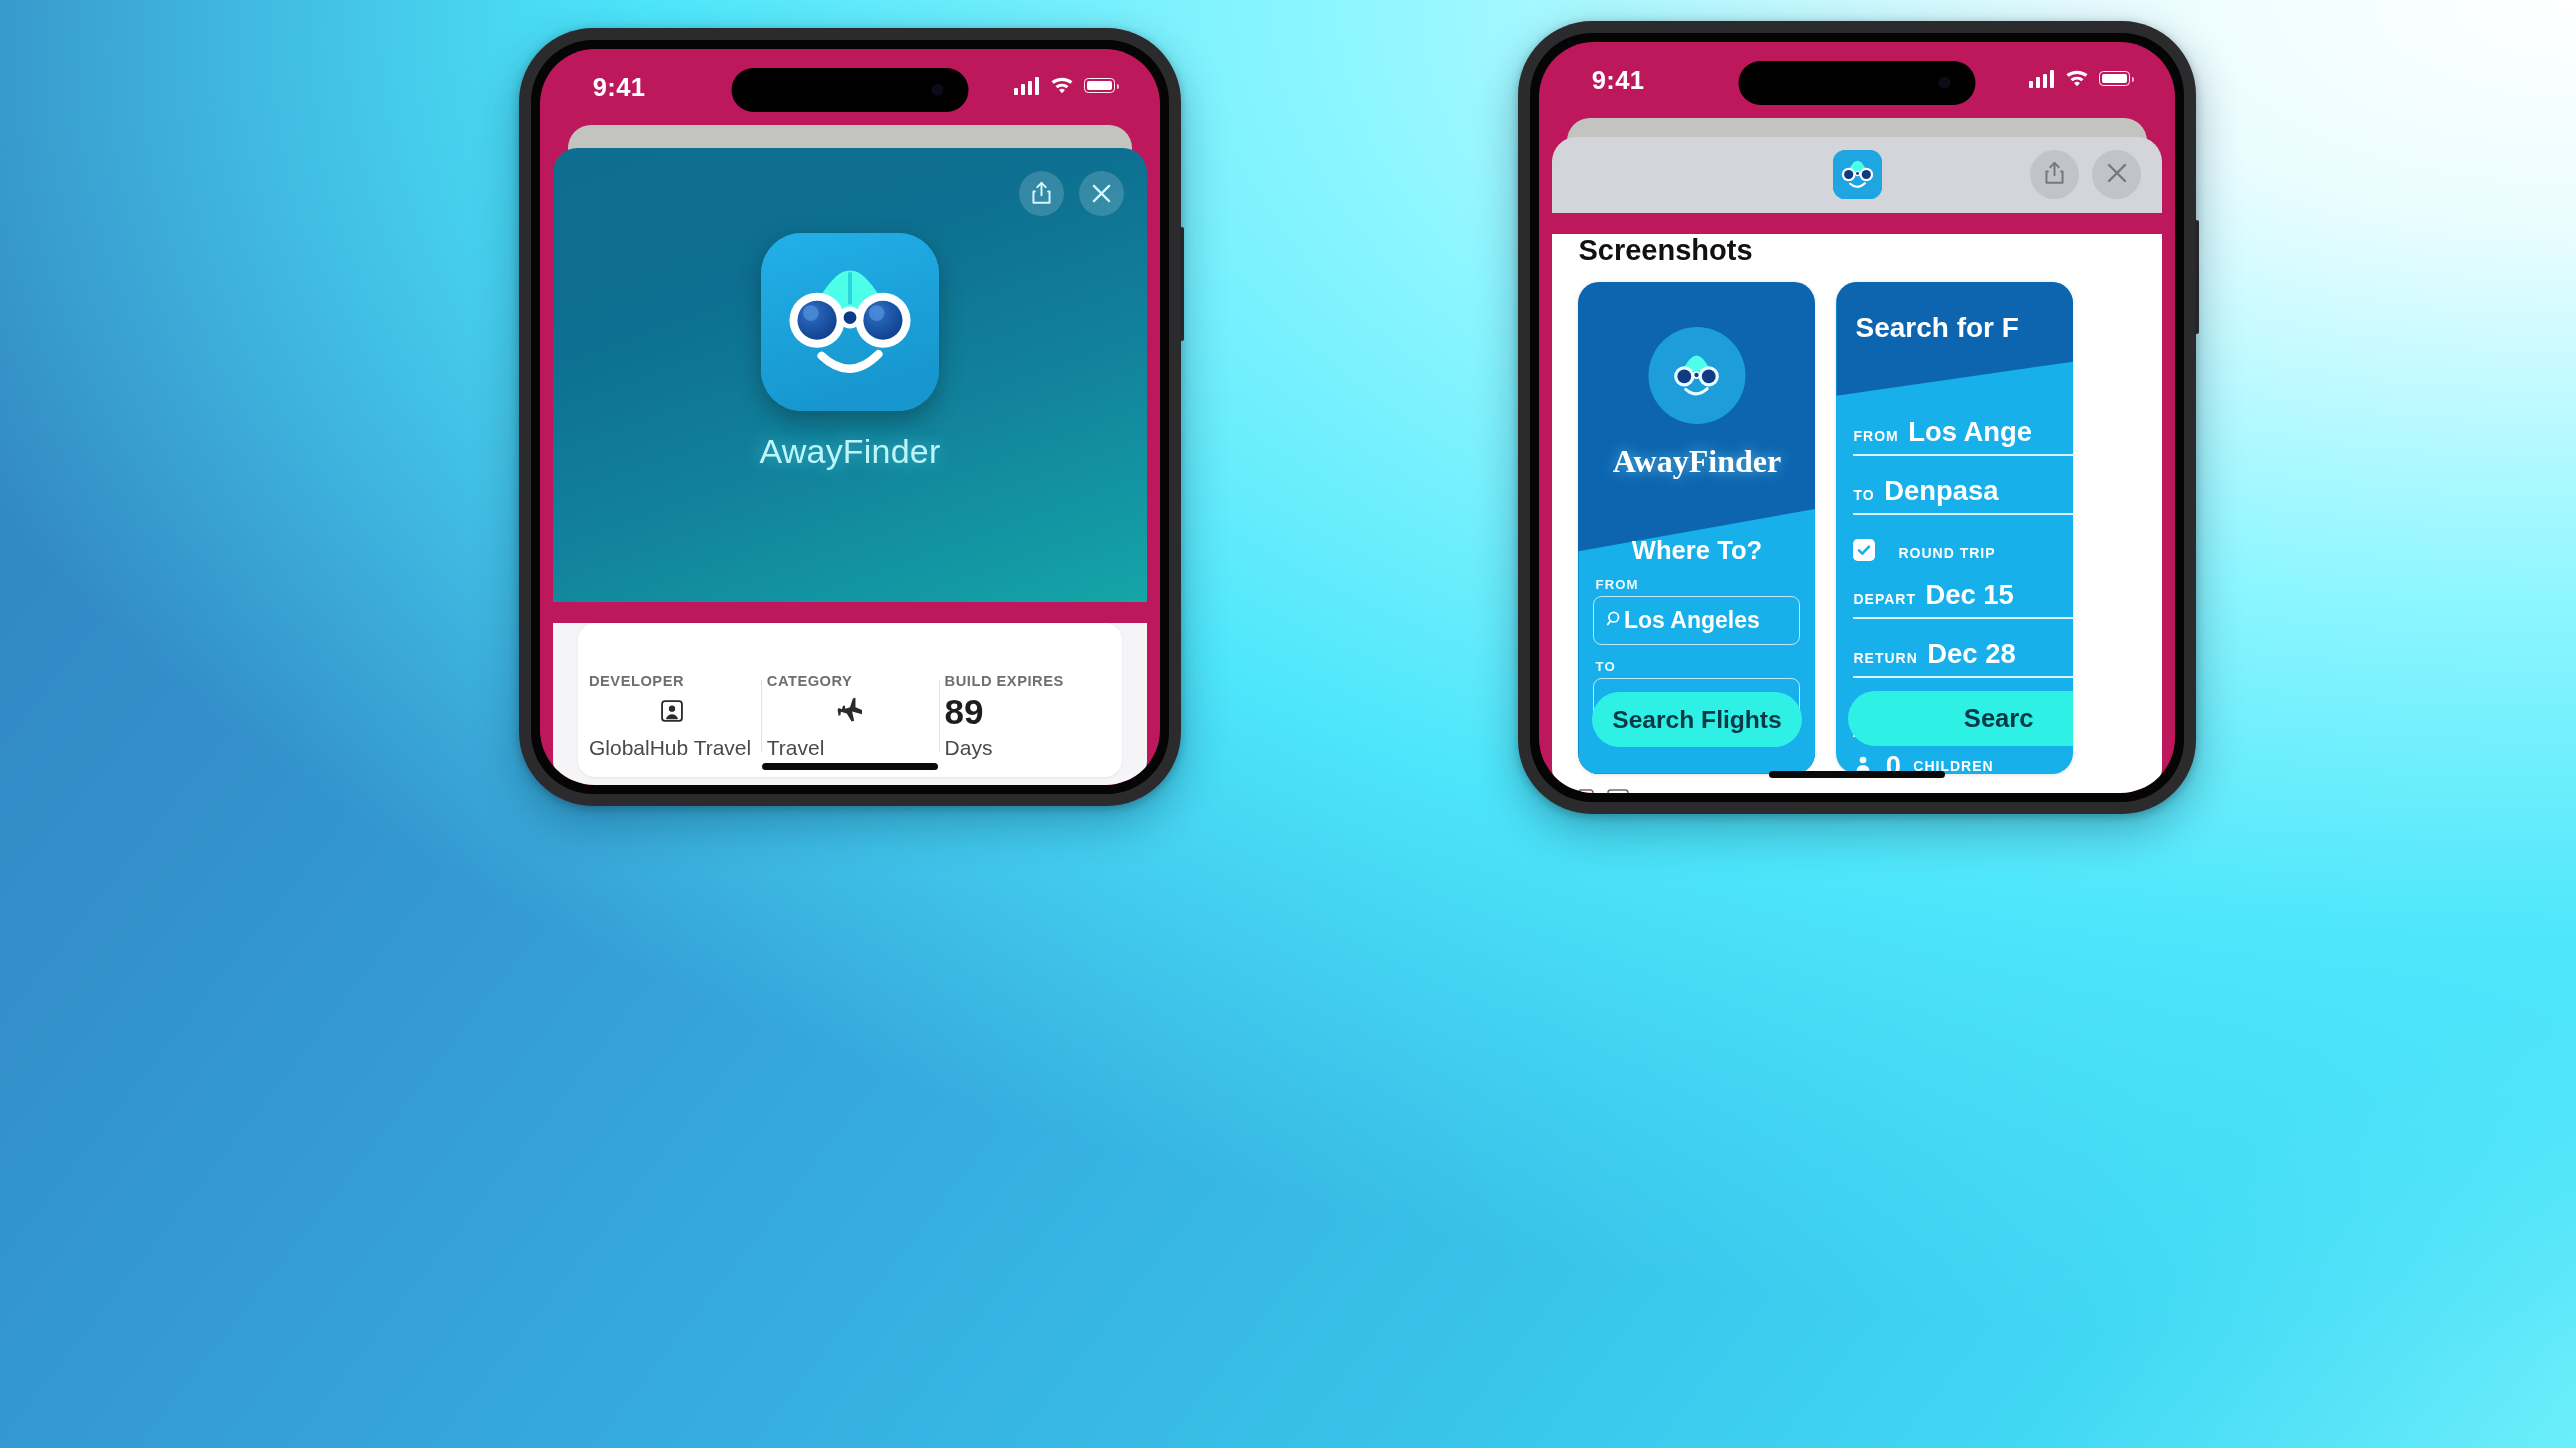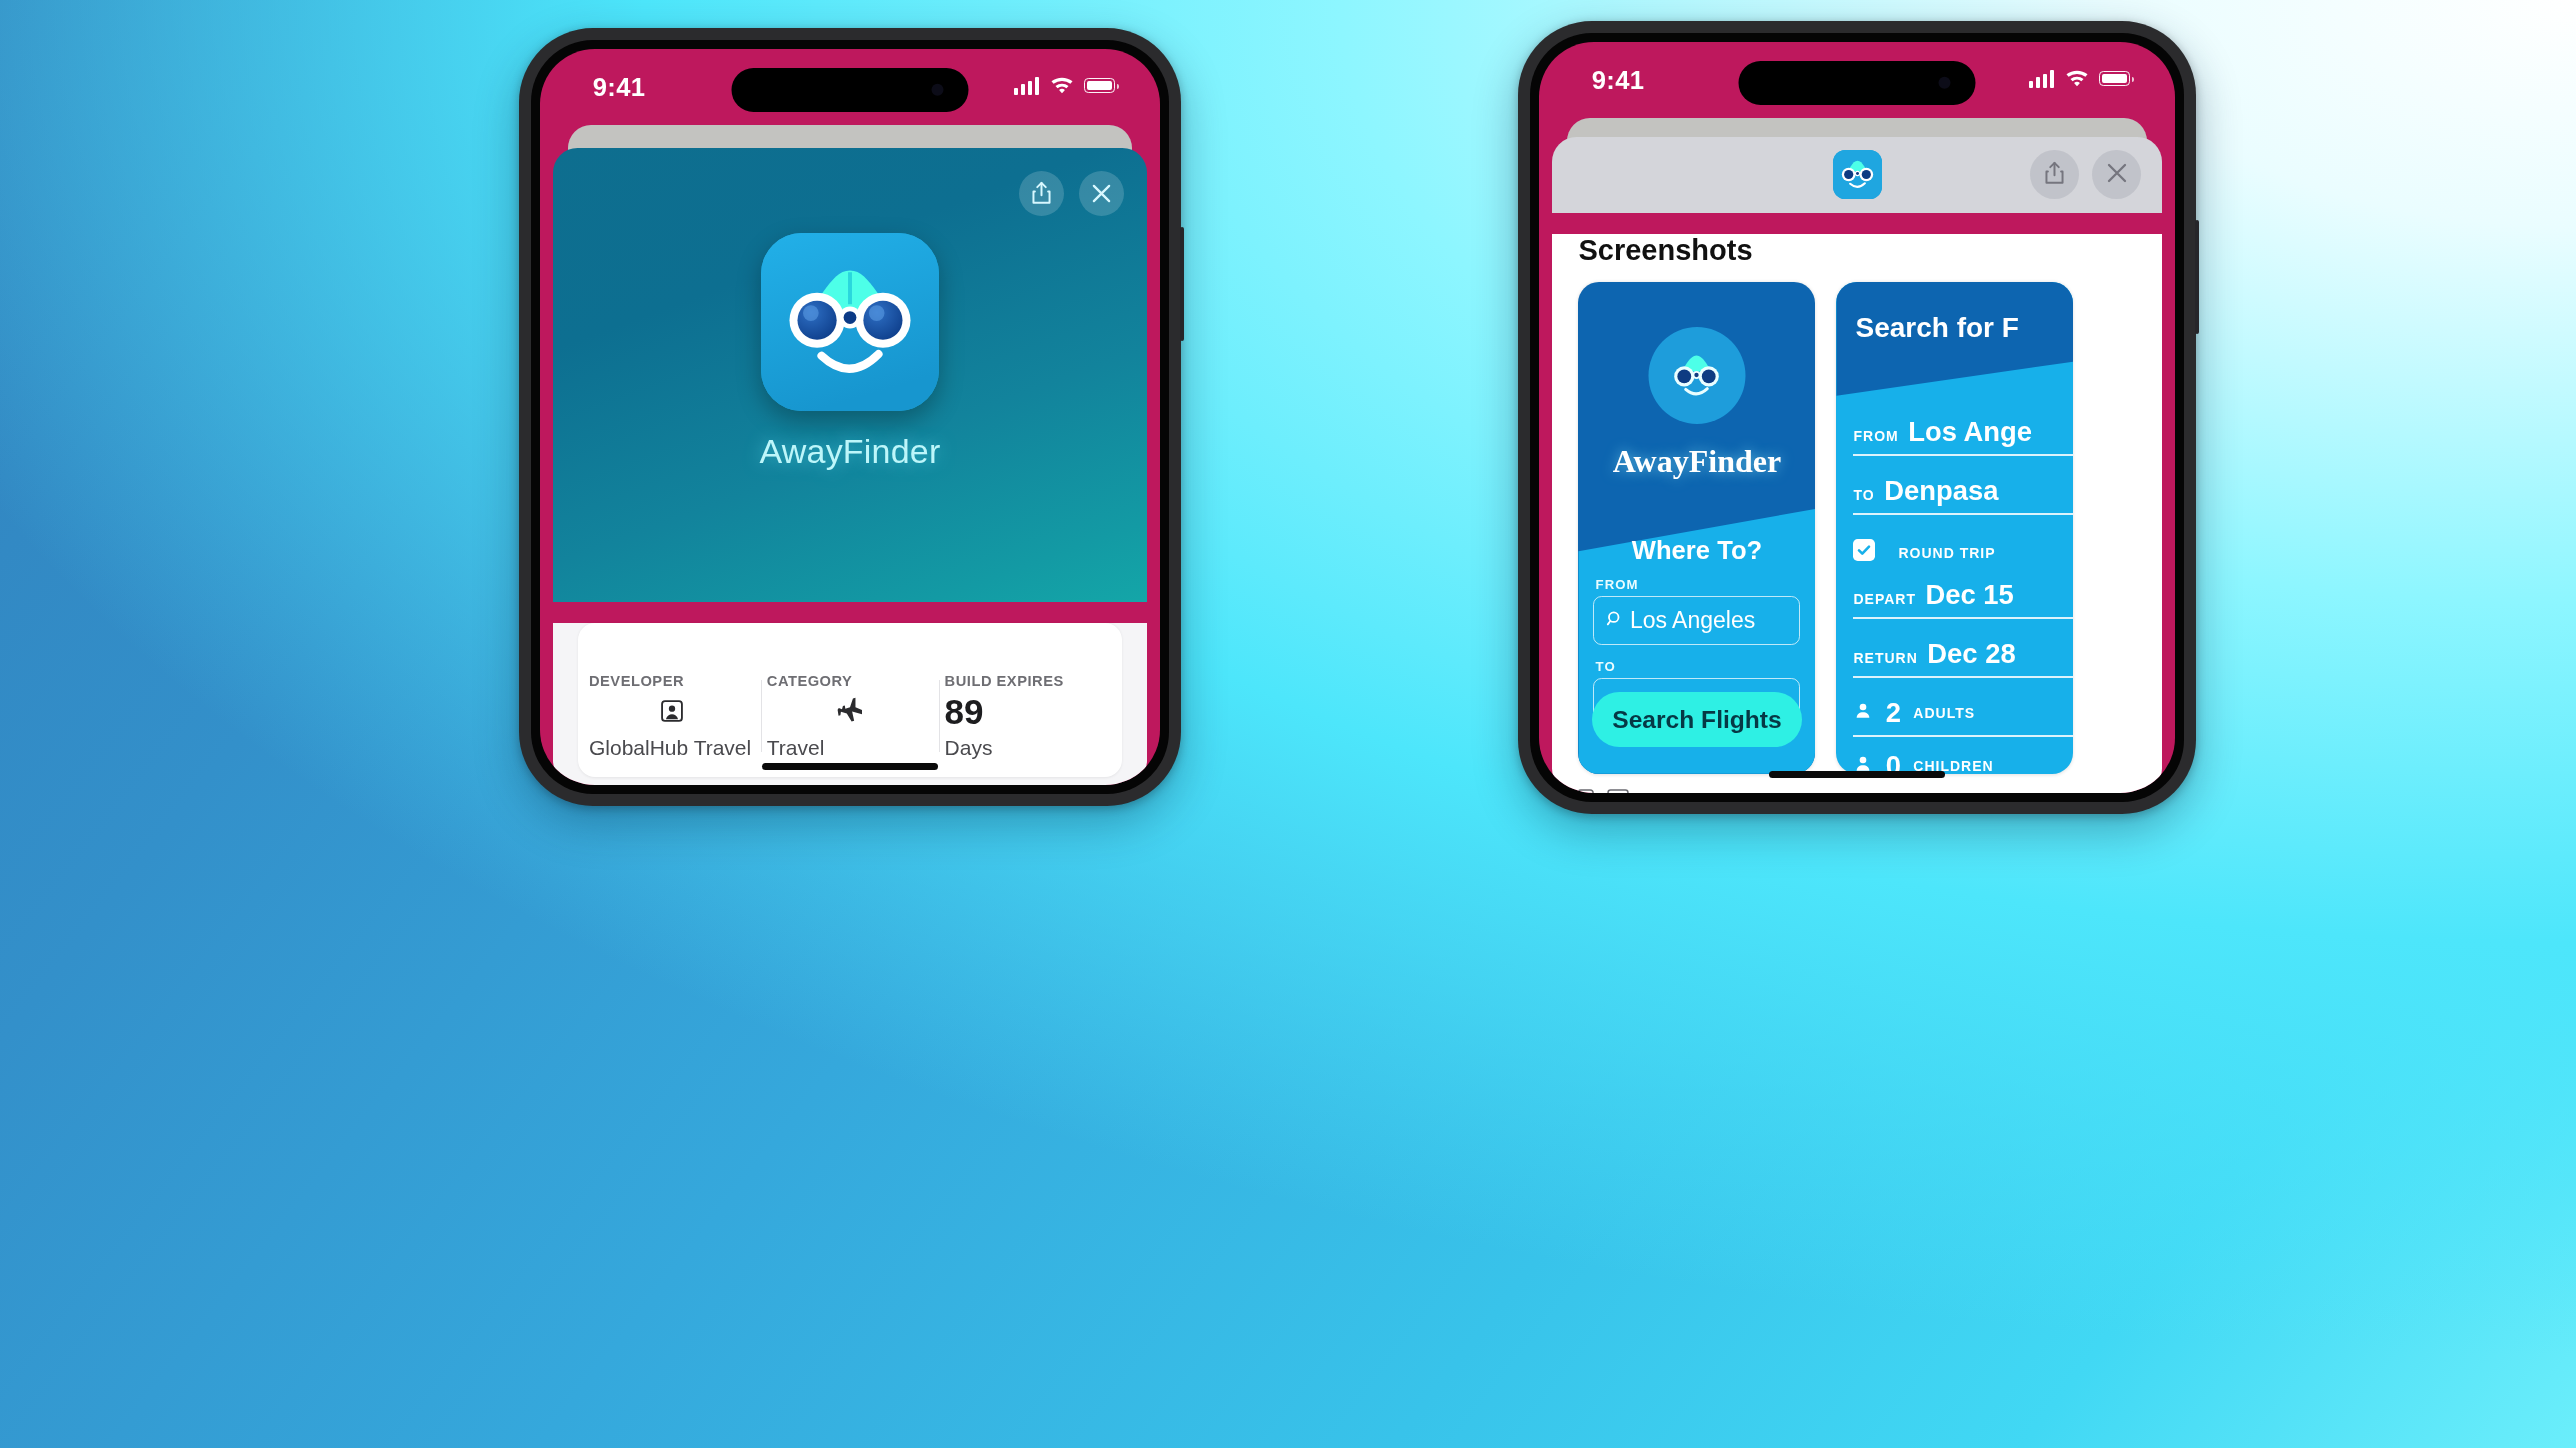--- a/index.html
+++ b/index.html
@@ -106,21 +106,21 @@
               font-family:"Liberation Serif", serif; font-weight:700; font-size:32px;
               text-shadow:0 0 13.2px rgba(150,245,255,.6); }
   .r1 .lower { position:absolute; left:0; right:0; bottom:0; top:227px; background:#17b0ea;
                clip-path:polygon(0 16%,100% 0,100% 100%,0 100%); }
   .r1 .whereto { position:absolute; top:254px; left:0; right:0; text-align:center;
                  color:#fff; font-size:25.6px; font-weight:700; }
   .r1 .flabel { position:absolute; left:17px; font-size:13.2px; font-weight:700;
                 letter-spacing:1.1px; color:#eafcff; }
   .r1 .field { position:absolute; left:15px; right:15px; height:49px; border-radius:8.5px;
                border:1.9px solid rgba(255,255,255,.72); display:flex; align-items:center;
-               gap:6px; padding:0 11.4px; color:#fff; font-size:23px; font-weight:400; }
+               gap:0; padding:0 11.4px; color:#fff; font-size:23px; font-weight:700; }
   .r1 .sbtn { position:absolute; left:13.2px; right:13.2px; bottom:26.5px; height:55px;
               border-radius:27.4px; background:#2ef0e4; color:#063845;
               font-size:24.6px; font-weight:700; display:flex; align-items:center;
               justify-content:center; }
 
   .r2 { background:#17b0ea; color:#fff; }
   .r2 .top { position:absolute; top:0; left:0; right:0; height:114px; background:#0d65b0;
              clip-path:polygon(0 0,100% 0,100% 70%,0 100%); }
   .r2 .hdr { position:absolute; top:30px; left:19px; font-size:28px; font-weight:700; white-space:nowrap; }
   .r2 .row { position:absolute; left:17px; right:-85px; display:flex; align-items:baseline;
@@ -426,20 +426,21 @@
                 <span>
                   <svg width="20" height="20" viewBox="0 0 24 24" fill="#fff">
                       <circle cx="12" cy="7.2" r="4"></circle>
                       <path d="M4.4 20c0-4.2 3.4-6.6 7.6-6.6s7.6 2.4 7.6 6.6z"></path>
                     </svg>
                 </span>
                 <span class="num">0</span>
                 <span class="k">CHILDREN</span>
               </div>
 
+              <div class="sbtn">Searc</div>
             </div>
           </div>
 
           <div class="compat">
             <span>
               <svg width="17" height="26.5" viewBox="0 0 18 28" fill="none" stroke="#6a6a70" stroke-width="1.6">
                   <rect x="1" y="1" width="16" height="26" rx="3"></rect>
                 </svg>
             </span>
             <span>

